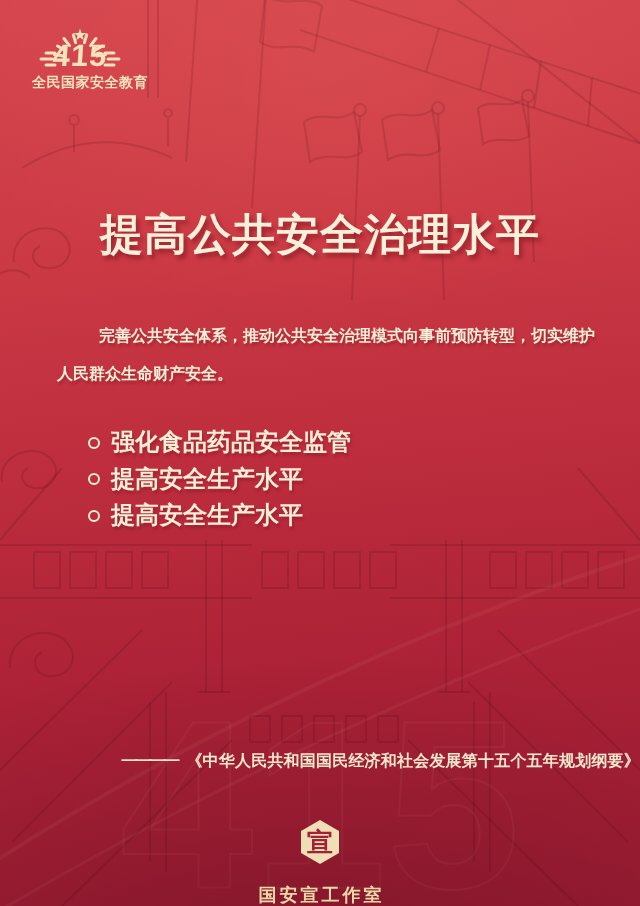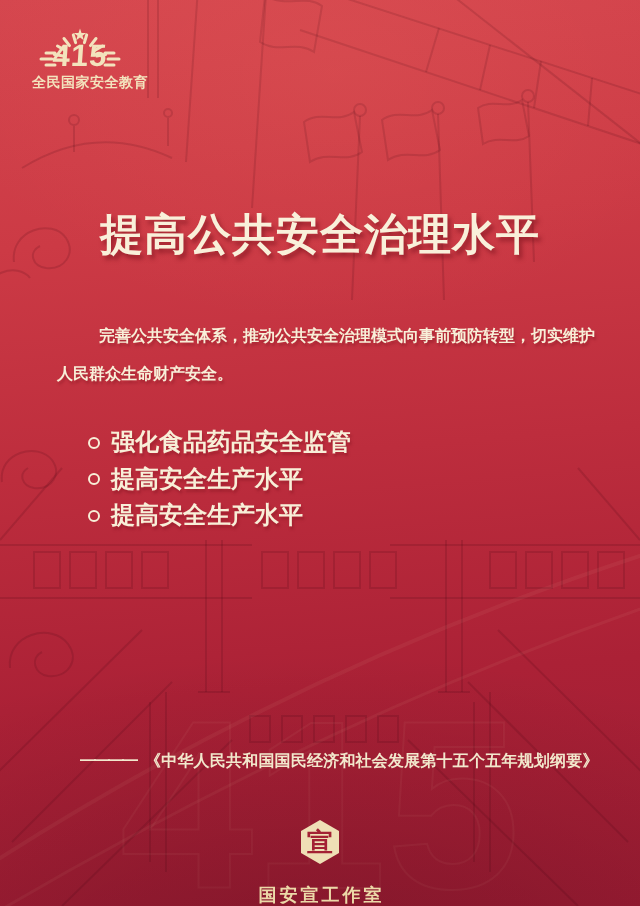--- a/index.html
+++ b/index.html
@@ -37,21 +37,21 @@
 
   
   .bullets { position:absolute; left:88px; top:430px; list-style:none; }
   .bullets li { display:flex; align-items:center; height:24px; margin-bottom:12.5px;
     font-size:24px; font-weight:700; color:#f8efd8;
     text-shadow:1.5px 2.5px 2.5px rgba(115,14,26,0.35); }
   .dot { flex:none; width:12px; height:12px; border:2.5px solid #f8efd8; border-radius:50%;
     margin-right:11px; margin-top:1px; }
 
   
-  .citation { position:absolute; left:10px; right:0; top:751px; text-align:left;
+  .citation { position:absolute; left:4px; right:0; top:751px; text-align:right;
     color:#f2e8cd; white-space:nowrap; }
   .citation-inner { display:inline-block; margin-left:70px; }
   .cite-dash { font-size:16px; font-weight:700; letter-spacing:-2px; margin-right:9px;
     vertical-align:1px; }
   .cite-text { font-size:16px; font-weight:700; letter-spacing:0.2px; }
 
   
   .footer { position:absolute; left:0; right:0; top:819px; text-align:center; }
   .seal { width:42px; height:46px; display:block; margin:0 auto; }
   .studio { margin-top:18px; font-family:"DejaVu Serif","Liberation Serif",serif;

